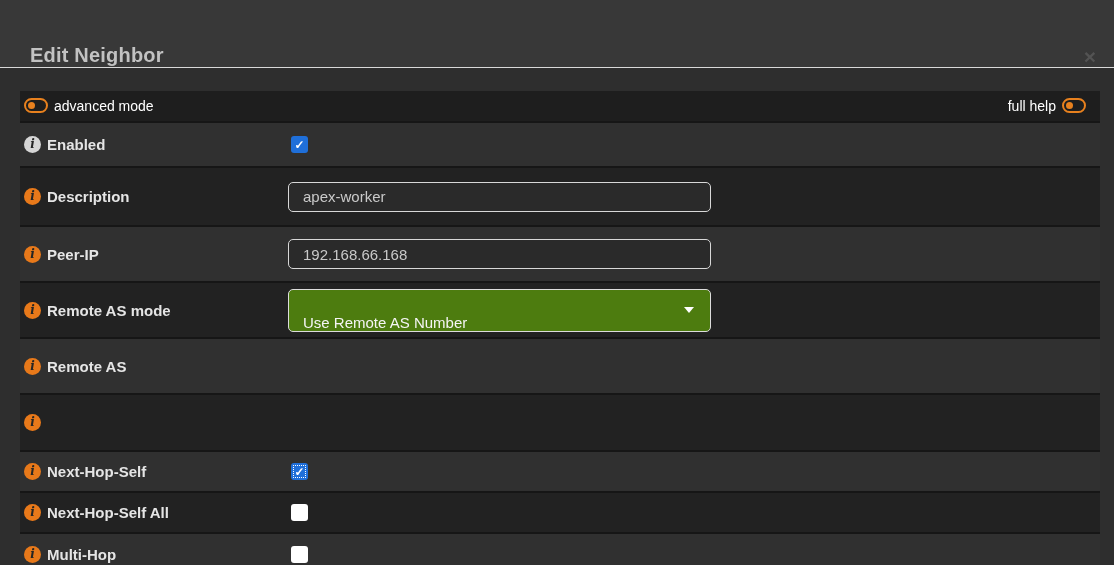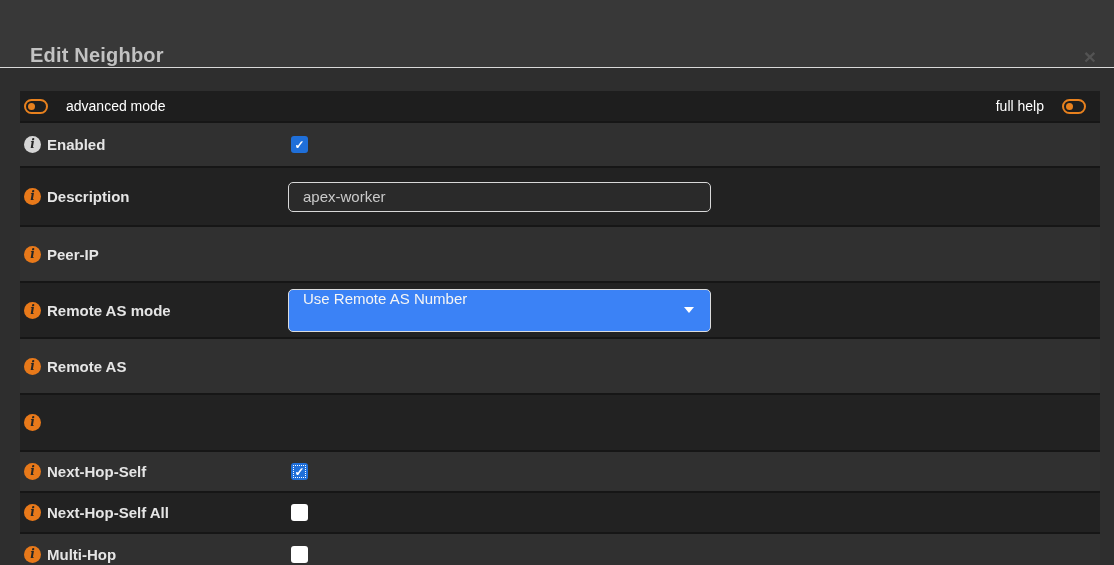--- a/index.html
+++ b/index.html
@@ -41,21 +41,21 @@
   .modal-body { padding: 23px 14px 0 20px; }
   .form-table { width: 1080px; }
 
   .adv-row {
     height: 30px;
     background: #1e1e1e;
     display: flex;
     align-items: center;
     padding: 0 14px 0 4px;
   }
-  .adv-left, .adv-right { display: flex; align-items: flex-end; gap: 18px; }
+  .adv-left, .adv-right { display: flex; align-items: flex-start; gap: 6px; }
   .adv-right { margin-left: auto; }
   .adv-label { color: #ffffff; font-size: 14px; }
 
   .toggle-icon {
     width: 24px; height: 15px;
     border: 2px solid #e8811e;
     border-radius: 8px;
     position: relative;
     display: inline-block;
   }
@@ -116,27 +116,27 @@
     color: #c9c9c9;
     font-size: 15px;
     padding: 0 14px;
     font-family: "Liberation Sans", sans-serif;
     outline: none;
   }
 
   .select-box {
     width: 423px;
     height: 43px;
-    background: #3b82f6;
+    background: #4d7c0f;
     border: 1px solid #dcdcdc;
     border-radius: 5px;
     color: #f5f5f5;
     font-size: 15px;
     display: flex;
-    align-items: flex-start;
+    align-items: flex-end;
     padding: 0 14px;
     position: relative;
     cursor: pointer;
   }
   .caret {
     position: absolute;
     right: 16px;
     top: 50%;
     width: 0; height: 0;
     border-left: 5px solid transparent;
@@ -218,20 +218,23 @@
       <div class="control-cell">
         <input class="text-input" type="text" value="apex-worker" style="">
       </div>
     </div>
 
     <div class="field-row light h-peerip">
       <div class="label-cell">
         <span class="info-icon">i</span>
         <span class="field-label">Peer-IP</span>
       </div>
+      <div class="control-cell">
+        <input class="text-input" type="text" value="192.168.66.168" style="">
+      </div>
     </div>
 
     <div class="field-row dark h-rasmode">
       <div class="label-cell">
         <span class="info-icon">i</span>
         <span class="field-label">Remote AS mode</span>
       </div>
       <div class="control-cell">
         <div class="select-box">
           <span>Use Remote AS Number</span>

